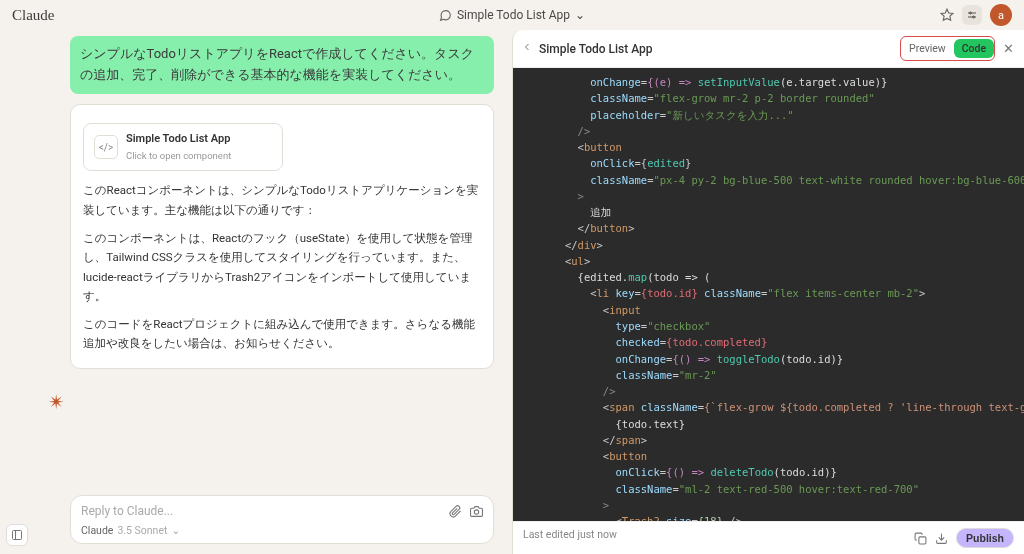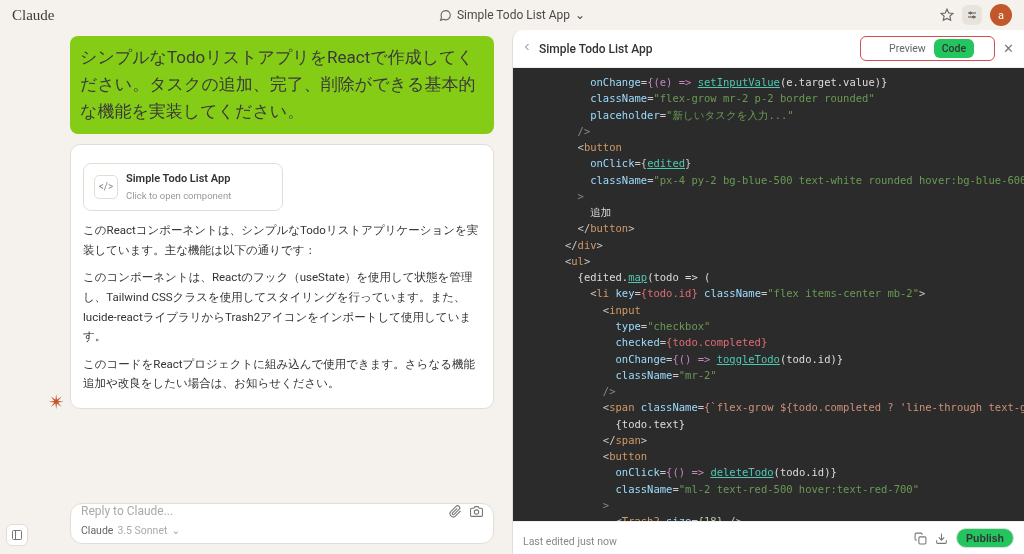--- a/index.html
+++ b/index.html
@@ -59,24 +59,24 @@
     width: 50%;
     padding: 6px 18px 10px 70px;
     display:flex;
     flex-direction:column;
   }
   .conv {
     flex:1;
     overflow:hidden;
   }
   .user-msg {
-    background:#84cc16;
+    background:#86efac;
     border-radius:8px;
     padding:8px 10px;
-    font-size:17px;
+    font-size:13px;
     line-height:1.6;
     margin-bottom:10px;
     color:#3a3a3a;
   }
   .assistant-msg {
     background:#fff;
     border:1px solid #e3ded5;
     border-radius:10px;
     padding:10px 12px 6px;
     font-size:11.5px;
@@ -106,21 +106,21 @@
     position:absolute;
     left:48px; top:390px;
     color:#c1572a;
     font-size:20px;
   }
   .input-area {
     margin-top:auto;
     background:#fff;
     border:1px solid #e3ded5;
     border-radius:12px;
-    padding:0 10px 6px;
+    padding:8px 10px 6px;
   }
   .input-row1 { color:#aaa; font-size:12px; display:flex; align-items:center;}
   .input-row1 .ricons { margin-left:auto; display:flex; gap:8px; color:#888;}
   .input-row2 { display:flex; align-items:center; gap:4px; font-size:10.5px; color:#666; margin-top:6px;}
   .right {
     width:50%;
     background:#fff;
     border-left:1px solid #e3ded5;
     border-top-left-radius:10px;
     display:flex;
@@ -135,21 +135,21 @@
   }
   .right-header .back { color:#888; margin-right:6px; cursor:pointer;}
   .right-header .rtitle { font-weight:500; color:#333; }
   .right-header .tabs {
     margin-left:auto;
     display:flex;
     align-items:center;
     gap:0;
     border:1.5px solid #d64b4b;
     border-radius:6px;
-    padding:2px 20px;
+    padding:2px 0;
   }
   .tab-btn {
     font-size:10.5px;
     padding:3px 8px;
     border-radius:6px;
     color:#666;
     cursor:pointer;
   }
   .tab-btn.active {
     background:#22c55e;
@@ -165,38 +165,38 @@
   }
   pre {
     font-family: "SF Mono", Consolas, monospace;
     font-size:10.5px;
     line-height:1.55;
     white-space:pre;
     color:#c9c9c9;
   }
   .tok-attr { color:#9cdcfe; }
   .tok-str  { color:#6a9955; }
-  .tok-fn   { color:#4ec9b0;text-decoration:underline; }
+  .tok-fn   { color:#4ec9b0; }
   .tok-kw   { color:#c586c0; }
   .tok-num  { color:#b5cea8; }
   .tok-tag  { color:#ce9178; }
   .tok-punc { color:#888; }
   .tok-el   { color:#d19a66; }
   .tok-var  { color:#e06c75; }
   .tok-txt  { color:#ddd; }
   .right-footer {
-    display:flex; align-items:flex-end;
+    display:flex; align-items:flex-start;
     padding:6px 10px;
     border-top:1px solid #eee;
     font-size:10.5px;
     color:#888;
   }
   .right-footer .rfright { margin-left:auto; display:flex; gap:8px; align-items:center;}
   .publish-btn {
-    background:#22c55e; border:1px solid #ddd; border-radius:10px;
+    background:#c4b5fd; border:1px solid #ddd; border-radius:10px;
     padding:3px 9px; font-size:10.5px; font-weight:600; color:#333;
   }
   .bottom-left-btn {
     position:absolute;
     left:6px; bottom:8px;
     width:22px;height:22px;
     border:1px solid #ddd;border-radius:6px;
     background:#fff;
     display:flex;align-items:center;justify-content:center;
     font-size:12px;color:#777;

